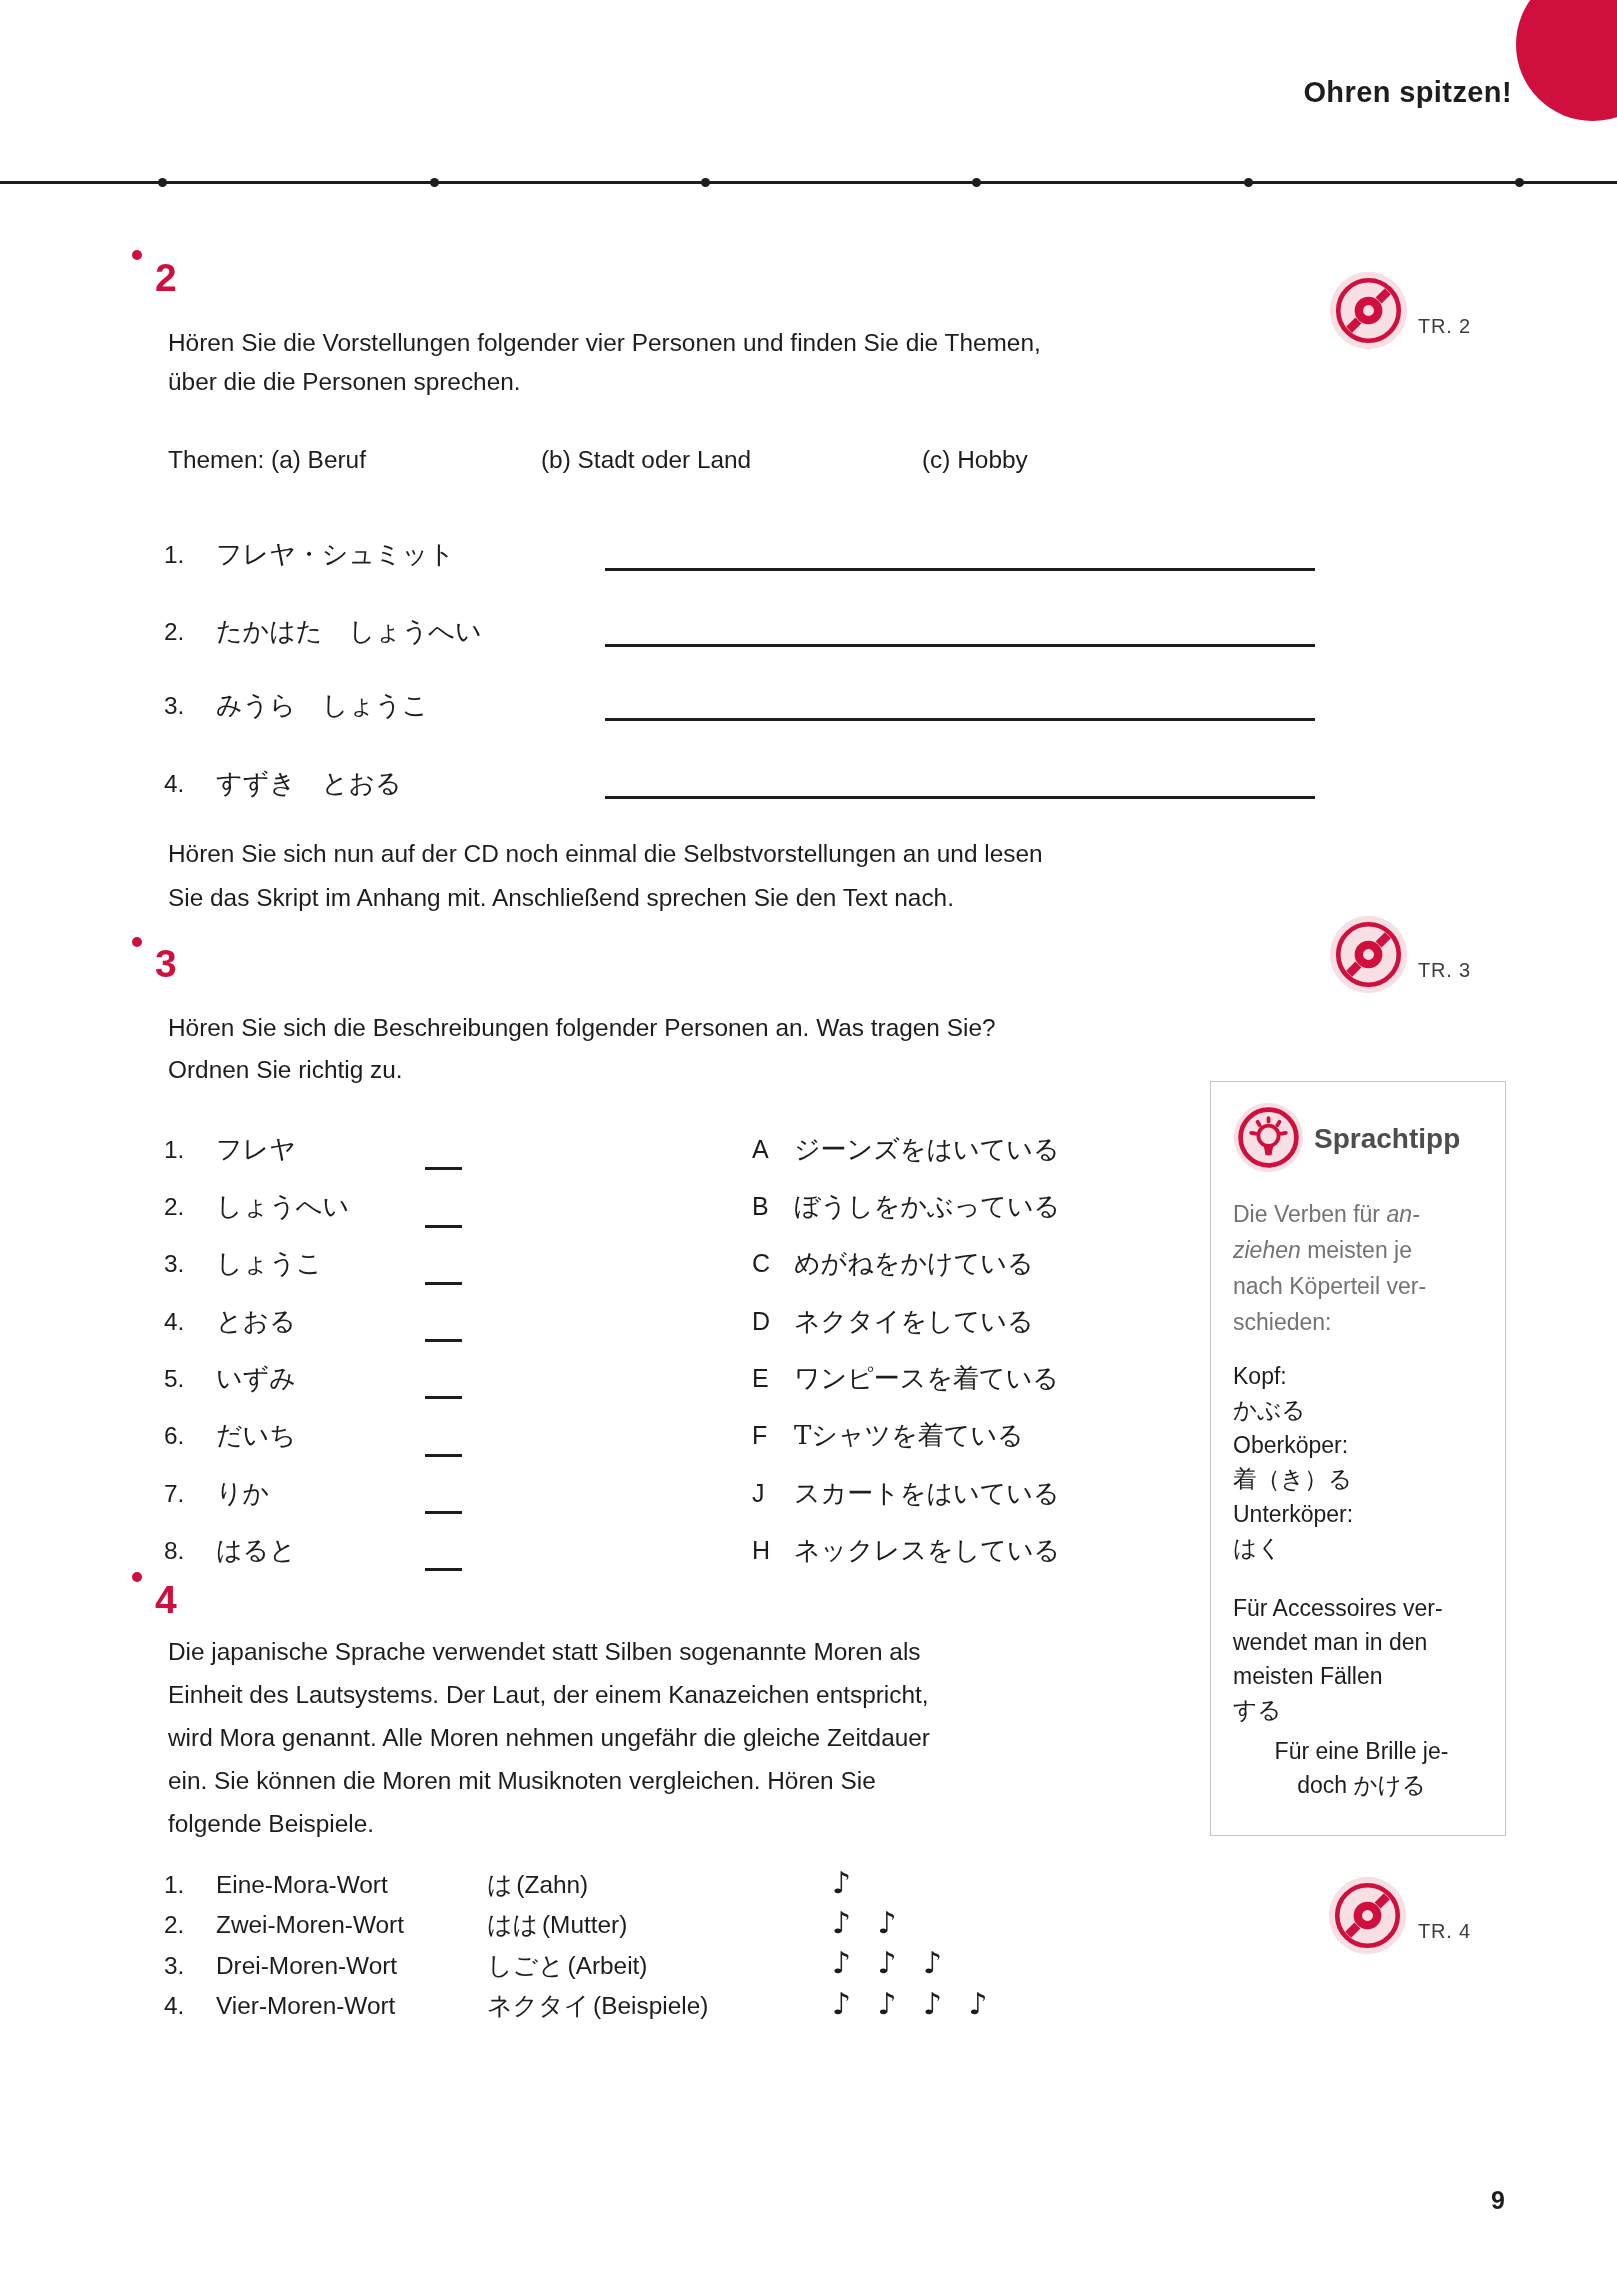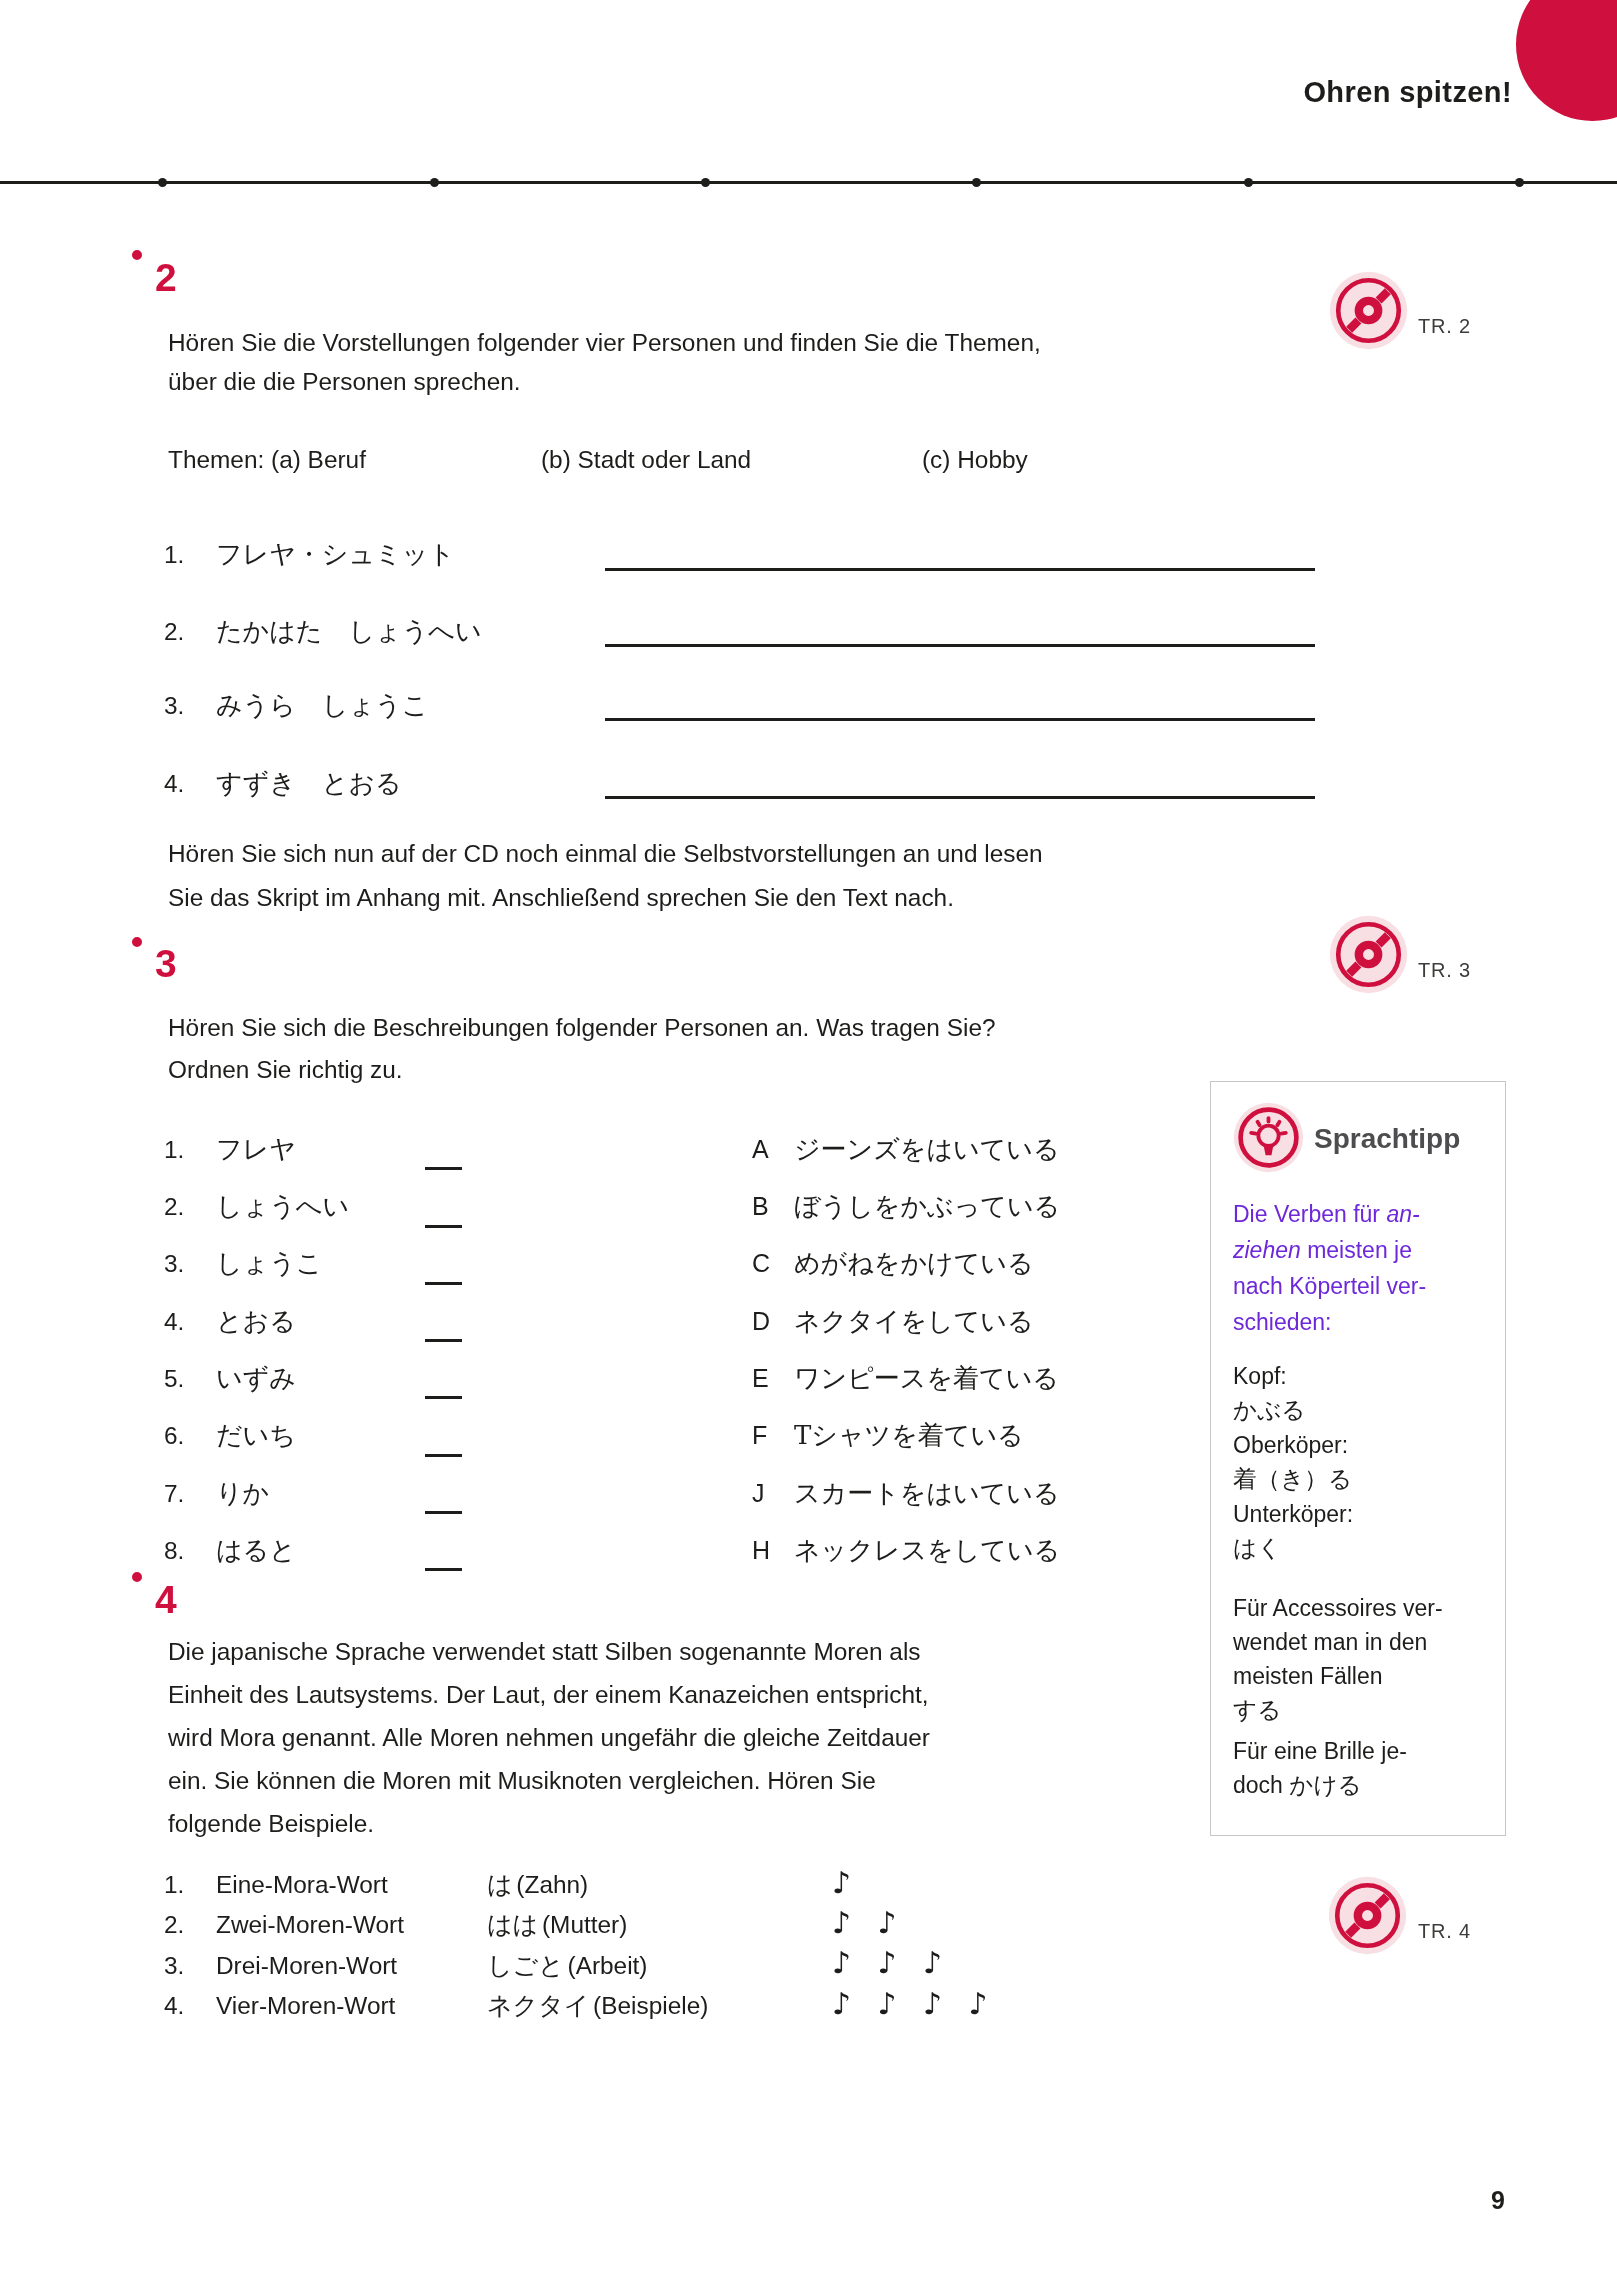--- a/index.html
+++ b/index.html
@@ -28,21 +28,21 @@
   .letter-col { display:inline-block; width:42px; font-size:25px; font-family:"Liberation Sans",sans-serif; }
   .answer-line { height:2.5px; background:#1d1d1b; }
   .blank-bar { width:37px; height:2.5px; background:#1d1d1b; }
 
   .tr-label { font-size:20px; color:#3d3d3b; letter-spacing:0.8px; }
 
   
   .tip-box { width:296px; height:755px; border:1.7px solid #c6c6c6; background:#fff; padding:20px 15px 0 22px; }
   .tip-head { display:flex; align-items:center; gap:10px; }
   .tip-title { font-size:28px; font-weight:bold; color:#4d4d4f; }
-  .tip-de { font-size:23px; line-height:36px; color:#6d28d9; }
+  .tip-de { font-size:23px; line-height:36px; color:#737373; }
   .tip-de-tight { font-size:23px; line-height:34px; color:#1d1d1b; }
   .tip-jp { font-family:"DejaVu Serif", serif; font-size:23.6px; line-height:35px; color:#1d1d1b; }
   .tip-box em { font-style:italic; }
 
   
   .mora-label { display:inline-block; width:271px; font-size:24.4px; }
   .mora-word { font-family:"DejaVu Serif", serif; font-size:25px; }
   .mora-gloss { font-size:24.4px; font-family:"Liberation Sans",sans-serif; }
   .notes { font-size:30px; letter-spacing:8.4px; color:#1d1d1b; font-family:"DejaVu Sans",sans-serif; }
 
@@ -196,21 +196,21 @@
       <div class="tip-jp">はく</div>
     </div>
 
     <div style="margin-top:25px;">
       <div class="tip-de-tight">Für Accessoires ver-</div>
       <div class="tip-de-tight">wendet man in den</div>
       <div class="tip-de-tight">meisten Fällen</div>
       <div class="tip-jp">する</div>
     </div>
 
-    <div style="margin-top:6.7px;">
+    <div style="margin-top:6.7px;text-align:center;">
       <div class="tip-de-tight">Für eine Brille je-</div>
       <div><span class="tip-de-tight">doch </span><span class="tip-jp">かける</span></div>
     </div>
   </div>
 
   <div class="abs marker-ring" style="left:132px; top:1572px;"></div>
   <div class="abs marker-num" style="left:155px; top:1580px;">4</div>
 
   <div class="abs de-lh51" style="left:168px; top:1630px; width:1053px;">
     <div>Die japanische Sprache verwendet statt Silben sogenannte Moren als</div>

